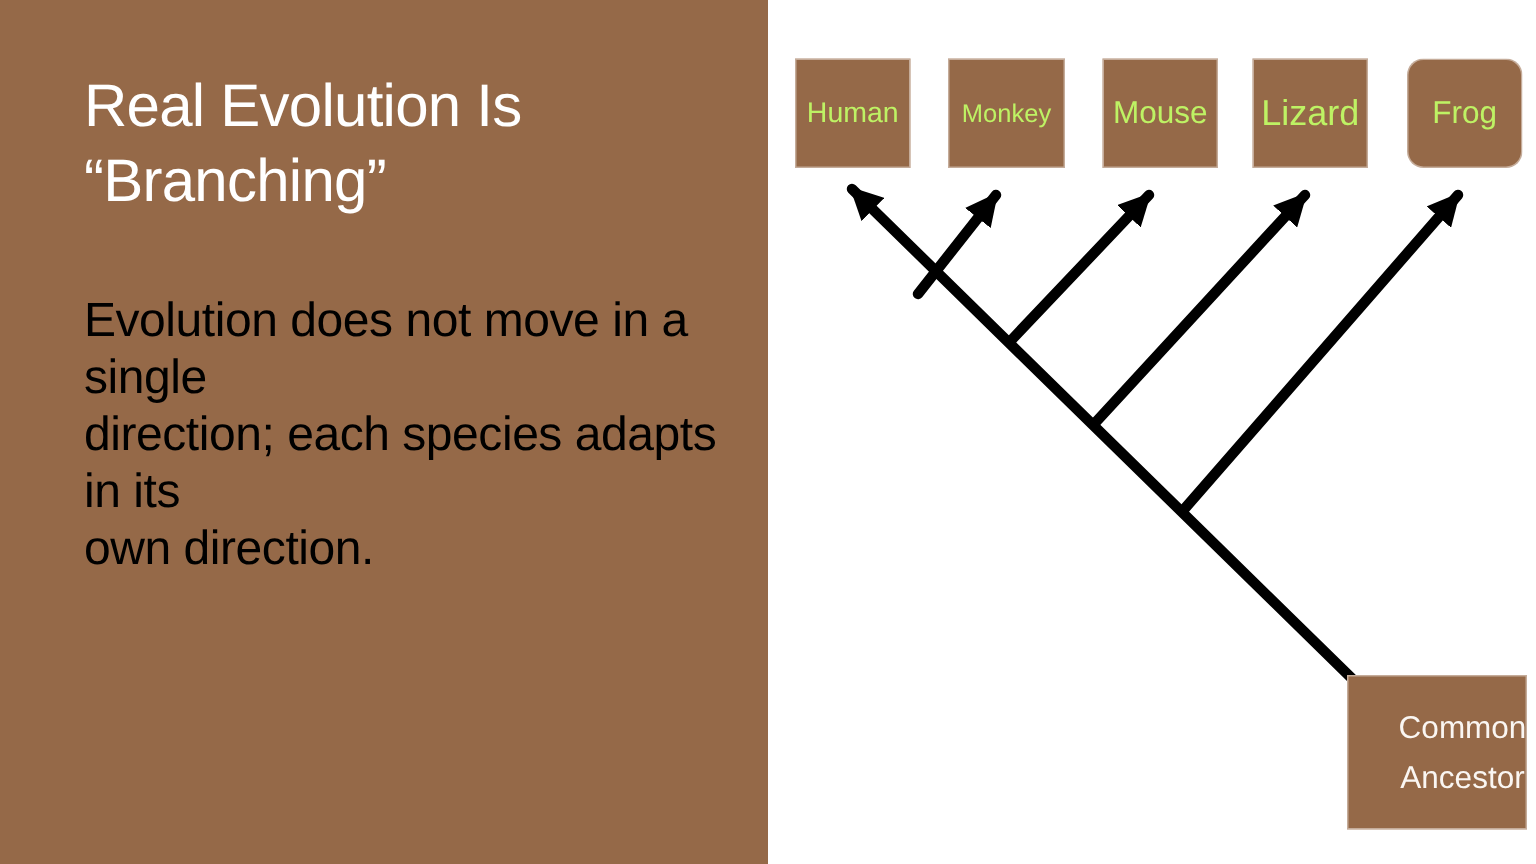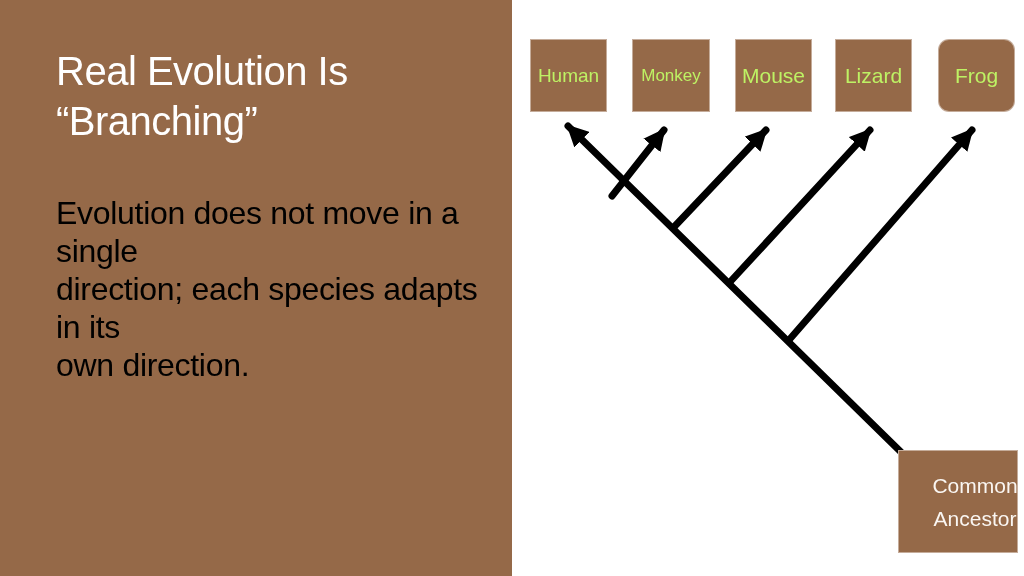--- a/index.html
+++ b/index.html
@@ -64,21 +64,21 @@
     box-sizing: border-box;
     display: flex;
     align-items: center;
     justify-content: center;
     color: #bef264;
     text-align: center;
   }
   .box-human  { left: 530px; width: 77px; font-size: 19px; }
   .box-monkey { left: 632px; width: 78px; font-size: 17px; }
   .box-mouse  { left: 735px; width: 77px; font-size: 21px; }
-  .box-lizard { left: 835px; width: 77px; font-size: 21px; text-align: right; }
+  .box-lizard { left: 835px; width: 77px; font-size: 24px; text-align: right; }
   .box-frog   { left: 938px; width: 77px; font-size: 21px; border-radius: 11px; }
   .ancestor-box {
     position: absolute;
     left: 898px; top: 450px;
     width: 120px; height: 103px;
     background: #956948;
     border: 1px solid rgba(255,255,255,0.45);
     box-sizing: border-box;
     display: flex;
     align-items: center;

